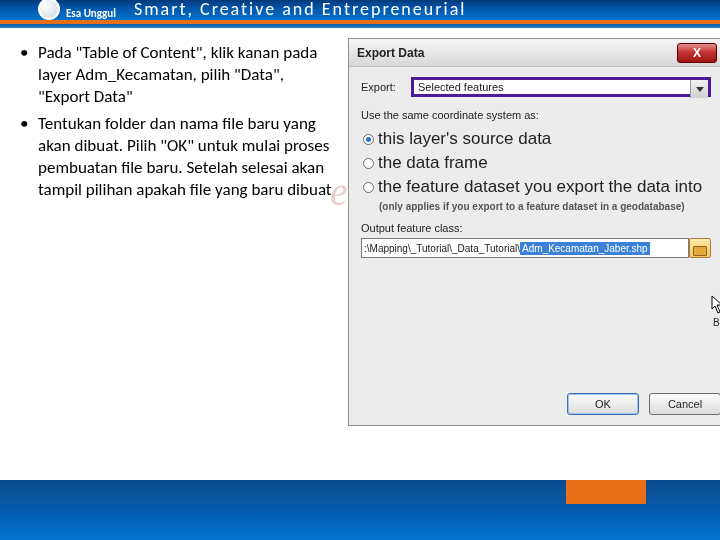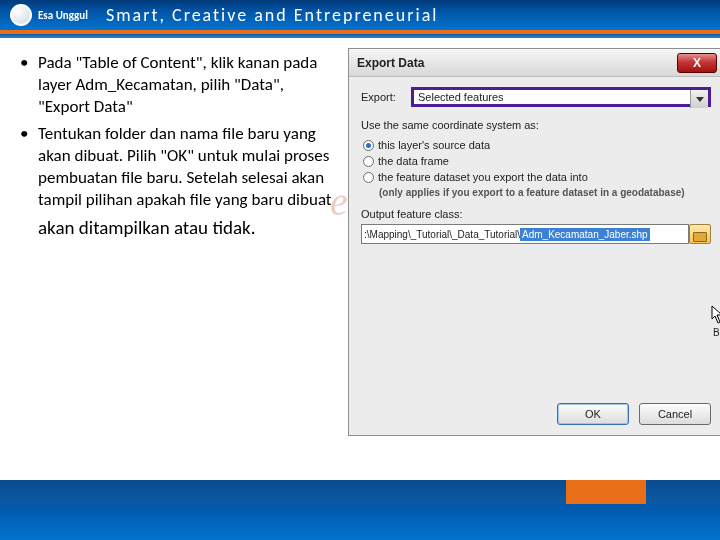--- a/index.html
+++ b/index.html
@@ -1,17 +1,17 @@
 <!DOCTYPE html>
 <html><head>
 <meta charset="utf-8">
 <style>
   * { box-sizing: border-box; margin: 0; padding: 0; }
   body { width: 720px; height: 540px; font-family: Calibri, Arial, sans-serif; background: #fff; overflow: hidden; position: relative; }
-  .header { height: 34px; background: linear-gradient(#013a7a,#0256a9 40%,#0473cf); display: flex; align-items: center; border-bottom: 4px solid #e86f17; }
+  .header { height: 24px; background: linear-gradient(#013a7a,#0256a9 40%,#0473cf); display: flex; align-items: flex-end; border-bottom: 4px solid #e86f17; padding-left: 28px; }
   .logo { width: 22px; height: 22px; border-radius: 50%; border: 2px solid #fff; margin: 0 6px 0 10px; position: relative; background: radial-gradient(circle at 30% 30%,#fff,#cfd8e0); }
   .brand { color: #fff; font-size: 11px; font-weight: 600; margin-right: 18px; }
   .tagline { color: #fff; font-size: 18px; letter-spacing: 2px; font-weight: 400; }
   .thinline { height: 4px; background: linear-gradient(#0b5aa6,#2f84cc); }
   .slide { position: relative; height: 446px; padding: 14px 10px 0 20px; display: flex; }
   .bullets { width: 318px; font-size: 17px; line-height: 1.28; color: #000; }
   .bullets ul { list-style: none; }
   .bullets li { position: relative; padding-left: 18px; margin-bottom: 6px; }
   .bullets li::before { content: "•"; position: absolute; left: 0; top: 0; }
   .extra { padding-left: 18px; font-size: 19px; margin-top: 2px; }
@@ -24,32 +24,32 @@
   .body { padding: 10px 10px 8px 12px; }
   .row { display: flex; align-items: center; margin-bottom: 12px; }
   .lbl { width: 50px; }
   .select { flex: 1; height: 20px; background: #fff; border: 3px solid #4c1d95; display: flex; align-items: center; padding: 0 4px; position: relative; }
   .select .arrowbtn { position: absolute; right: 0; top: 0; width: 18px; height: 18px; background: linear-gradient(#f2f2f2,#cfcfcf); border-left: 1px solid #9a9a9a; display: flex; align-items: center; justify-content: center; }
   .select .arrowbtn::after { content: ""; border-left: 4px solid transparent; border-right: 4px solid transparent; border-top: 5px solid #333; }
   .hint { font-size: 11px; margin-bottom: 8px; }
   .radiorow { display: flex; align-items: center; margin: 4px 0 4px 2px; gap: 4px; }
   .radio { width: 11px; height: 11px; border: 1px solid #6a6a6a; border-radius: 50%; background: #fff; position: relative; }
   .radio.chk::after { content: ""; position: absolute; inset: 2px; background: #2b73c4; border-radius: 50%; }
-  .radiolbl { font-size: 11px; text-align: right; }
+  .radiolbl { font-size: 17px; text-align: right; }
   .sub { font-size: 10px; color: #555; margin: 2px 0 10px 18px; font-weight: bold; }
   .outlbl { font-size: 11px; margin: 10px 0 4px 0; }
   .pathrow { display: flex; }
   .pathfield { flex: 1; height: 20px; background: #fff; border: 1px solid #7a7a7a; display: flex; align-items: center; font-size: 10px; overflow: hidden; white-space: nowrap; padding-left: 2px; }
   .pathsel { background: #3b82d6; color: #fff; padding: 1px 2px; }
   .browse { width: 22px; height: 20px; border: 1px solid #a08040; background: linear-gradient(#ffe9a8,#f9c45a); border-radius: 2px; position: relative; }
   .browse::before { content: ""; position: absolute; left: 3px; top: 7px; width: 12px; height: 8px; background: #e2a83a; border: 1px solid #8a6520; border-radius: 1px; }
   .cursor { position: absolute; right: -4px; top: 256px; width: 14px; height: 20px; }
   .cursor svg { width: 14px; height: 20px; }
   .brlbl { position: absolute; right: -2px; top: 278px; font-size: 10px; color: #222; }
-  .btnrow { position: absolute; bottom: 10px; right: 10px; display: flex; gap: 10px; align-items: flex-end; }
+  .btnrow { position: absolute; bottom: 10px; right: 0; display: flex; gap: 10px; align-items: flex-end; }
   .btn { width: 72px; height: 22px; border: 1px solid #6a6a6a; border-radius: 3px; background: linear-gradient(#fdfdfd,#dcdcdc); font-size: 11px; display: flex; align-items: center; justify-content: center; }
   .okbtn { border: 1px solid #3d6fb4; box-shadow: 0 0 0 1px #9fc4ec inset; }
   .footer { position: absolute; bottom: 0; left: 0; right: 0; height: 60px; }
   .f1 { height: 24px; background: linear-gradient(#0a4a8f,#0b5aa6); }
   .f2 { height: 36px; background: linear-gradient(#0256a9,#0473cf); }
   .accent { position: absolute; right: 74px; bottom: 36px; width: 80px; height: 24px; background: #e86f17; }
 </style>
 </head>
 <body>
 
@@ -61,21 +61,20 @@
 <div class="thinline"></div>
 
 <div class="slide">
   <div class="wm">espeta.blogspo</div>
 
   <div class="bullets">
     <ul>
       <li>Pada "Table of Content", klik kanan pada layer Adm_Kecamatan, pilih "Data", "Export Data"</li>
       <li>Tentukan folder dan nama file baru yang akan dibuat. Pilih "OK" untuk mulai proses pembuatan file baru. Setelah selesai akan tampil pilihan apakah file yang baru dibuat</li>
     </ul>
-    <div class="extra">akan ditampilkan atau tidak.</div>
   </div>
 
   <div class="dialog">
     <div class="titlebar">
       <span class="t">Export Data</span>
       <span class="sp"></span>
       <div class="closebtn">
           <span>X</span>
         </div>
     </div>

